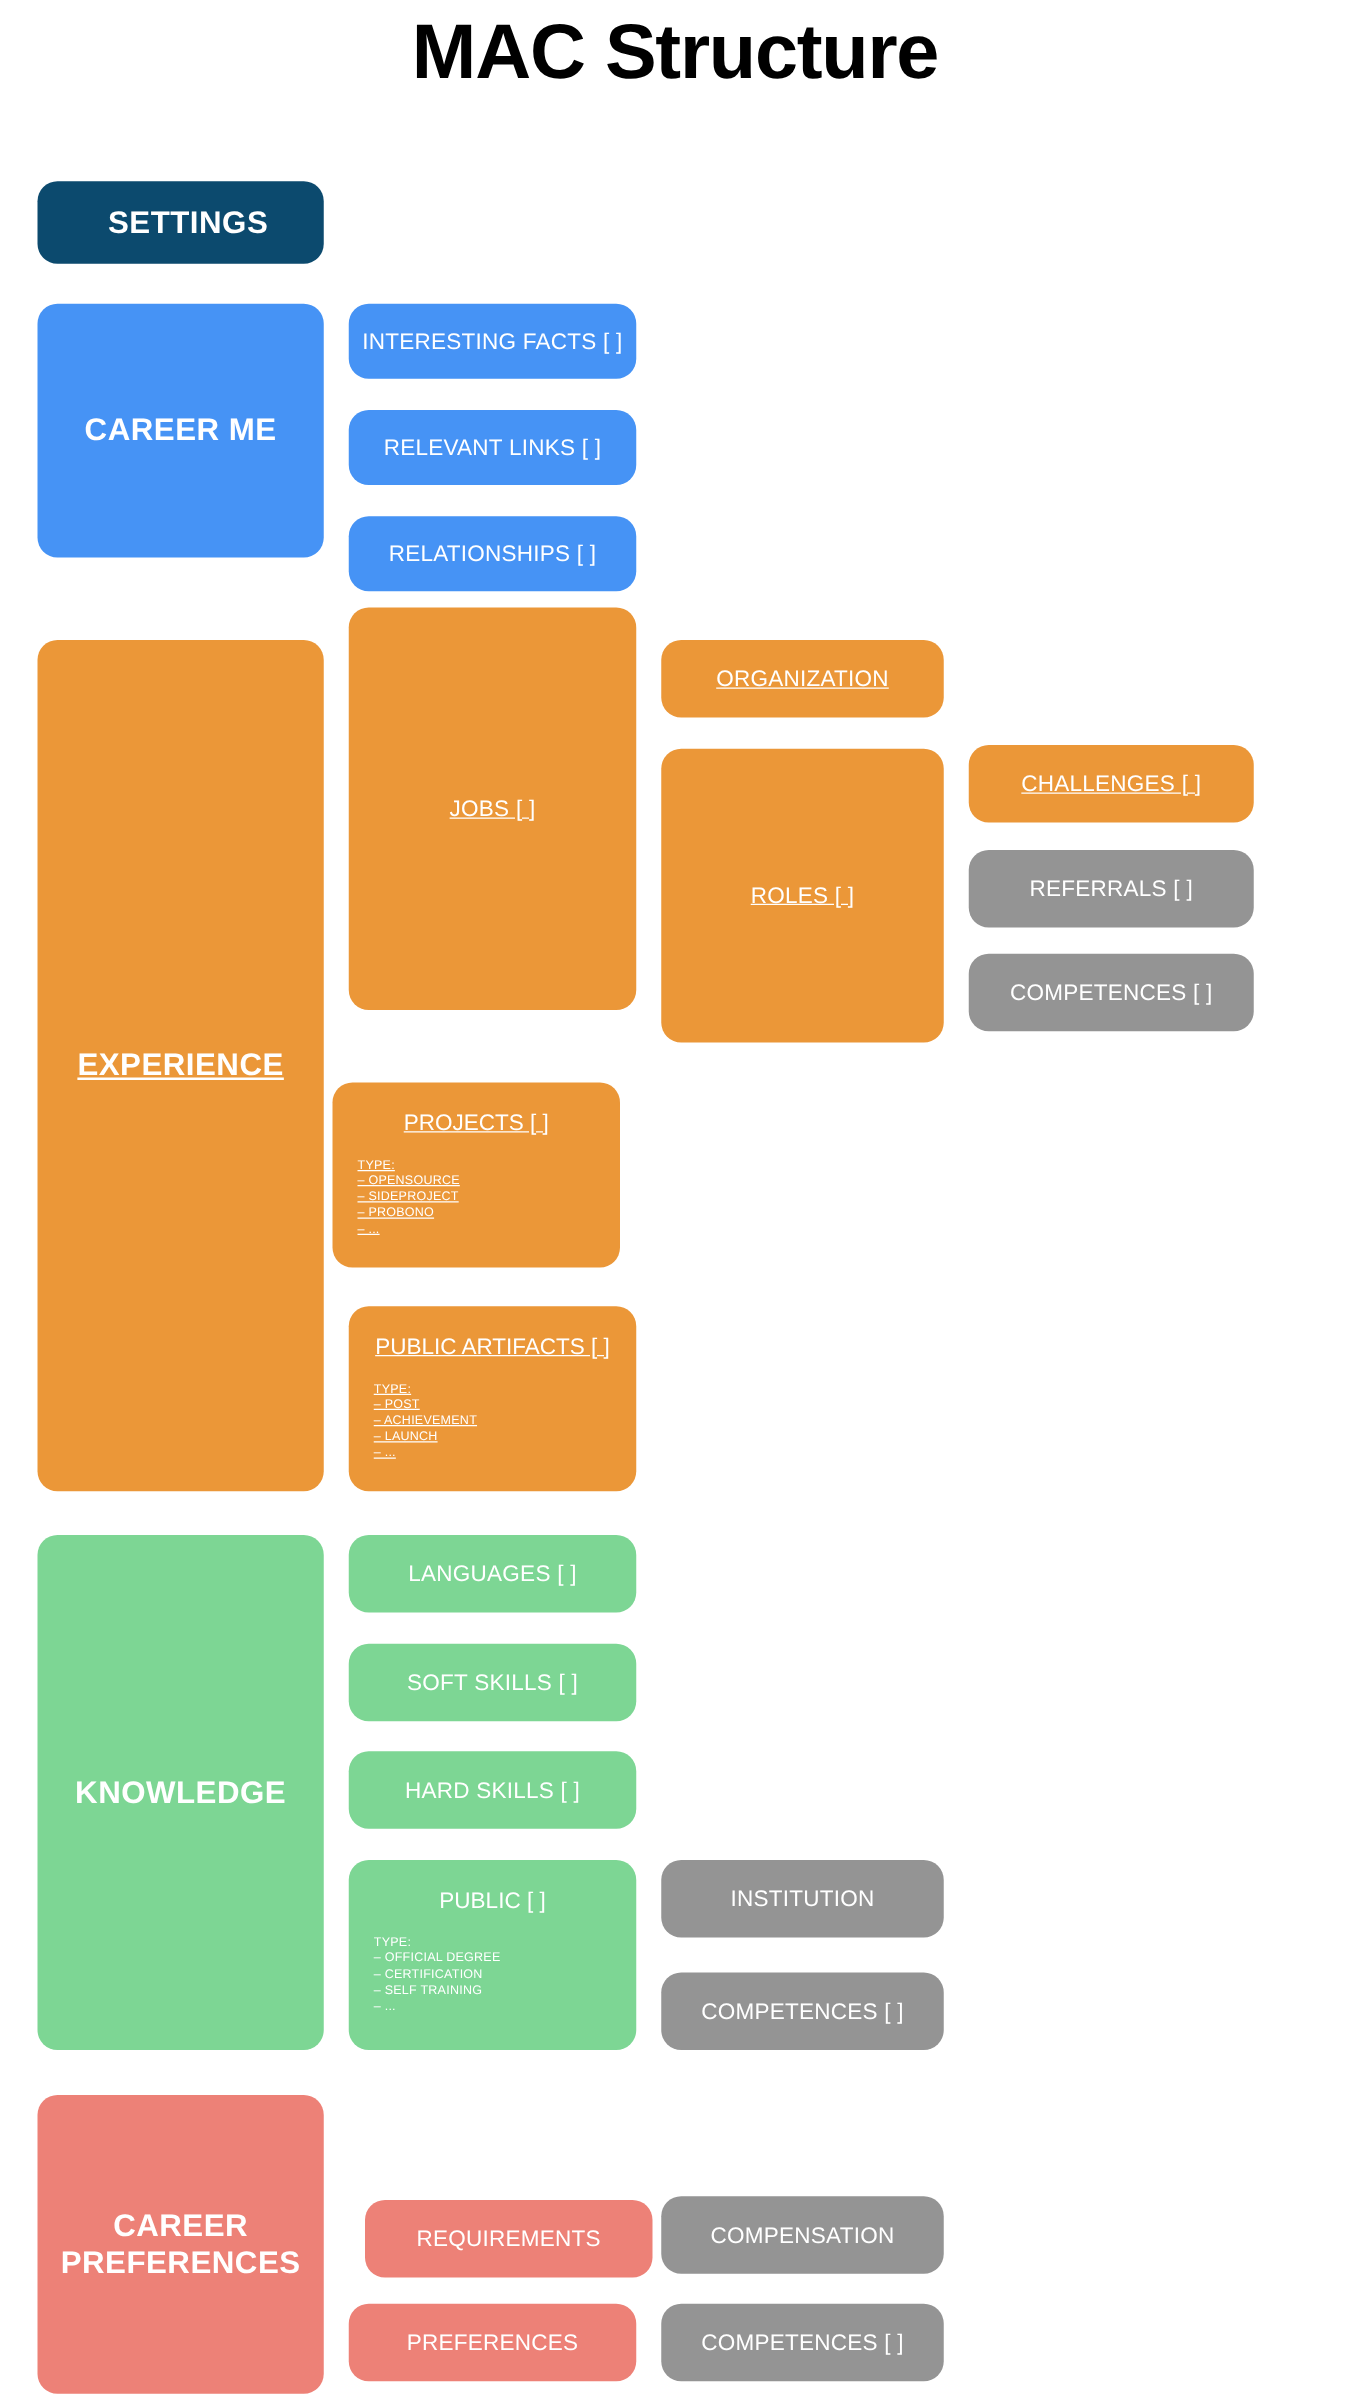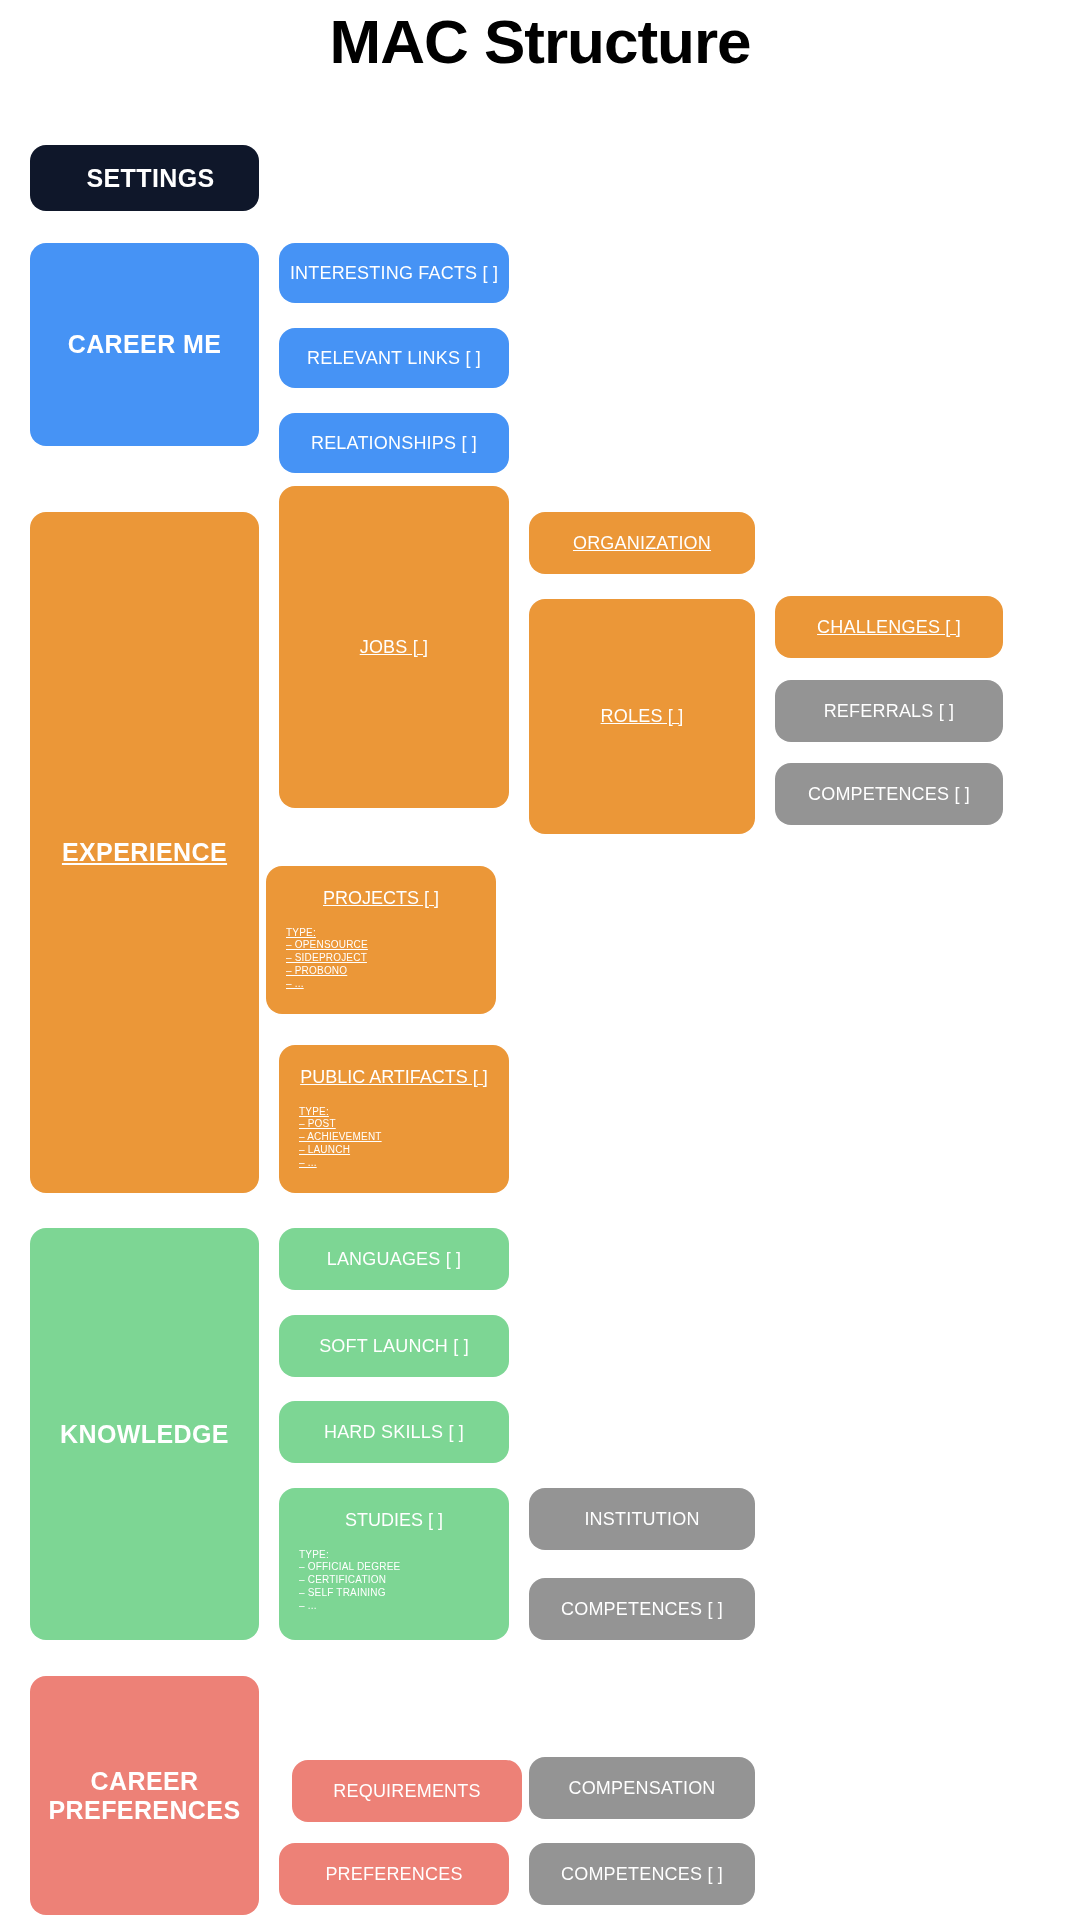--- a/index.html
+++ b/index.html
@@ -27,21 +27,21 @@
     color: #ffffff;
     display: flex;
     align-items: center;
     justify-content: center;
     text-align: center;
     line-height: 1.15;
     padding: 4px 8px;
   }
 
   
-  .c-purple { background: #0f172a; padding-left: 20px; }
+  .c-purple { background: #0c4a6e; padding-left: 20px; }
   .c-blue   { background: #4693f5; }
   .c-orange { background: #eb9738; text-decoration: underline; }
   .c-green  { background: #7dd694; }
   .c-red    { background: #ed8177; }
   .c-gray   { background: #949494; }
 
   
   .t-parent { font-size: 25px; font-weight: bold; letter-spacing: 0.4px; }
   .t-child  { font-size: 18px; font-weight: normal; letter-spacing: 0.2px; }
 
@@ -141,28 +141,28 @@
   </div>
 
   <div class="node c-green t-parent" style="left:30px; top:1228px; width:229px; height:412px;">
     <span>KNOWLEDGE</span>
   </div>
 
   <div class="node c-green t-child" style="left:279px; top:1228px; width:230px; height:62px;">
     <span>LANGUAGES [ ]</span>
   </div>
   <div class="node c-green t-child" style="left:279px; top:1315px; width:230px; height:62px;">
-    <span>SOFT LAUNCH [ ]</span>
+    <span>SOFT SKILLS [ ]</span>
   </div>
   <div class="node c-green t-child" style="left:279px; top:1401px; width:230px; height:62px;">
     <span>HARD SKILLS [ ]</span>
   </div>
 
   <div class="node c-green with-list" style="left:279px; top:1488px; width:230px; height:152px;">
-    <span class="node-title">STUDIES [ ]</span>
+    <span class="node-title">PUBLIC [ ]</span>
     <span class="type-block">
       <span class="type-label">TYPE:</span>
       <span class="type-item">–  OFFICIAL DEGREE</span>
       <span class="type-item">–  CERTIFICATION</span>
       <span class="type-item">–  SELF TRAINING</span>
       <span class="type-item">–  ...</span>
     </span>
   </div>
 
   <div class="node c-gray t-child" style="left:529px; top:1488px; width:226px; height:62px;">

